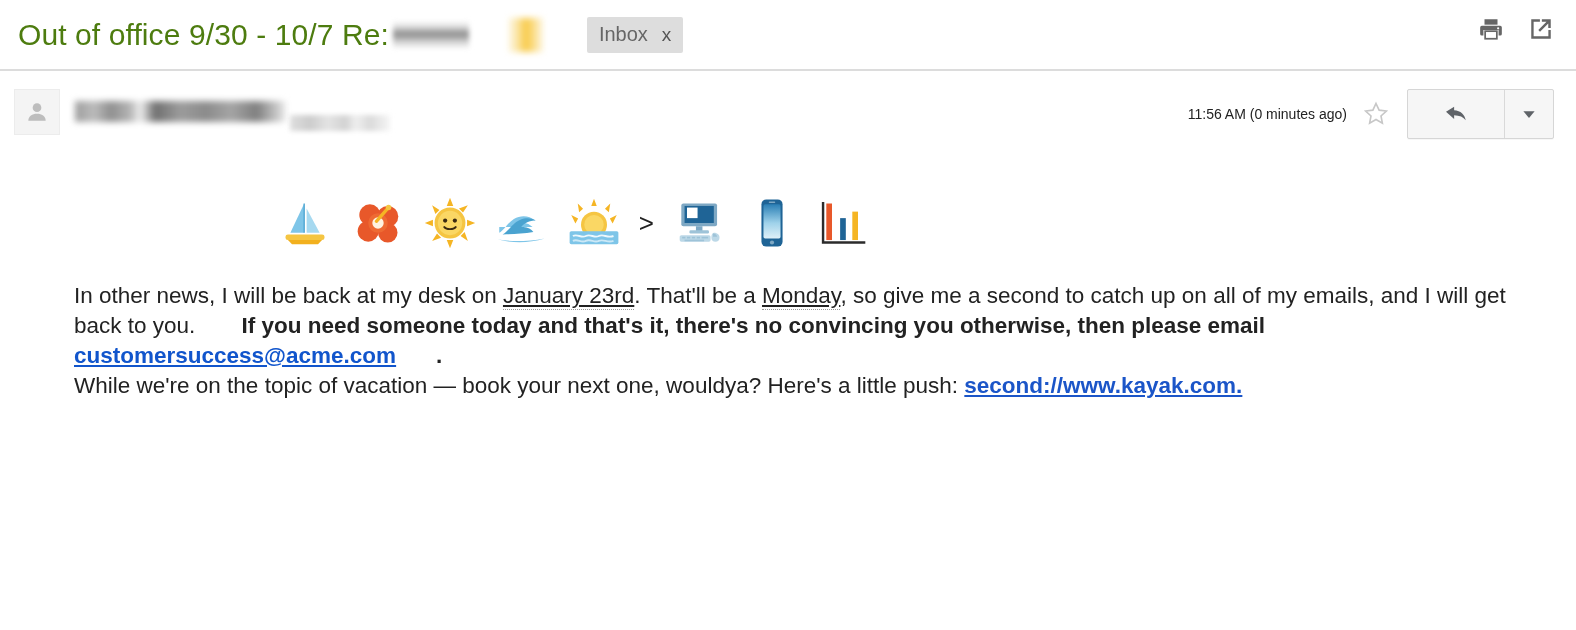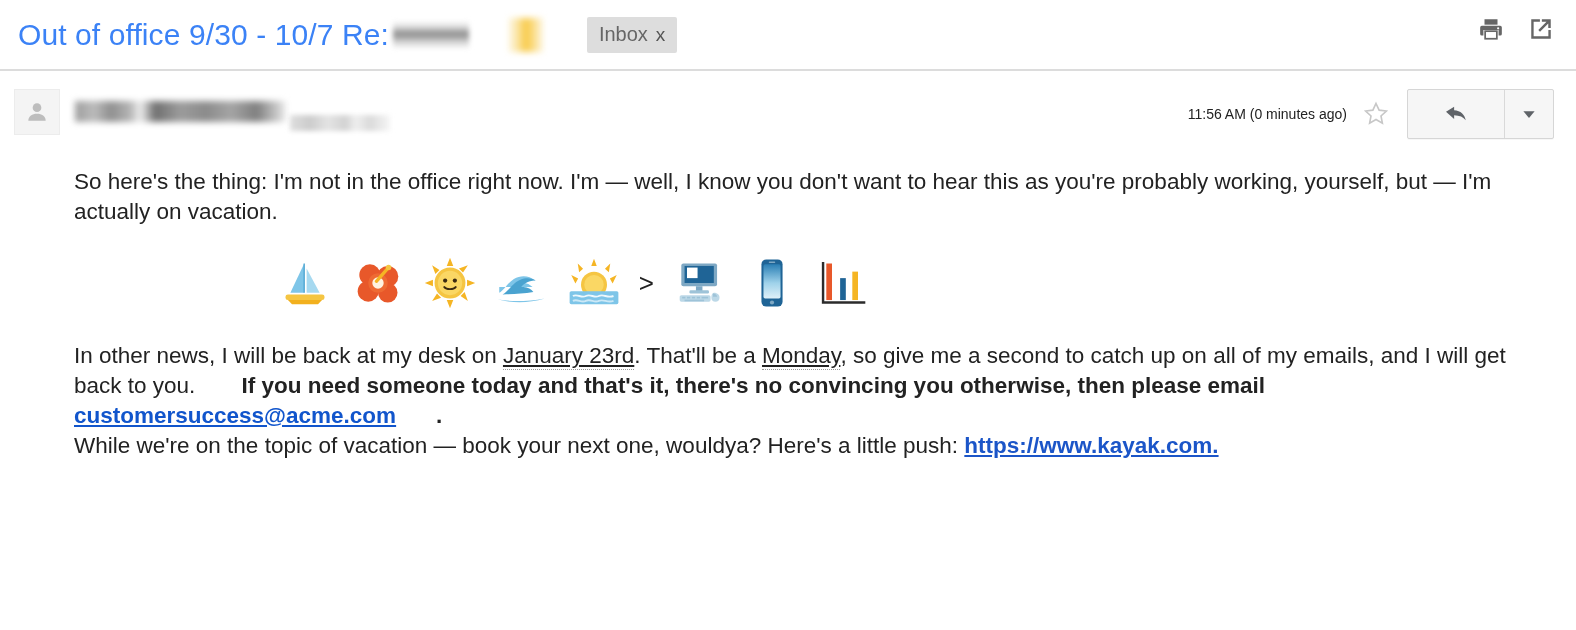--- a/index.html
+++ b/index.html
@@ -23,21 +23,21 @@
     height: 71px;
     box-sizing: border-box;
     border-bottom: 2px solid #dcdcdc;
     display: flex;
     align-items: center;
     padding-left: 18px;
   }
   .subject-text {
     font-size: 30px;
     font-weight: 400;
-    color: #3b82f6;
+    color: #4d7c0f;
     letter-spacing: 0.1px;
     white-space: nowrap;
   }
   .redact {
     display: inline-block;
     vertical-align: middle;
     border-radius: 1px;
   }
   .redact-subject {
     width: 76px;
@@ -58,21 +58,21 @@
   }
   .inbox-chip {
     margin-left: 44px;
     background: #dddddd;
     color: #666666;
     font-size: 20px;
     line-height: 1;
     padding: 7px 12px 9px 12px;
     display: inline-flex;
     align-items: flex-end;
-    gap: 8px;
+    gap: 14px;
     border-radius: 2px;
     white-space: nowrap;
   }
   .inbox-chip .chip-x {
     color: #555;
     font-size: 19px;
   }
 
   .header-actions {
     position: absolute;
@@ -279,21 +279,20 @@
           <svg width="18" height="18" viewBox="0 0 16 16" aria-hidden="true">
             <path d="M3 5.5h10L8 11.5 3 5.5z" fill="#5f6368"></path>
           </svg>
         </span>
       </span>
     </div>
   </div>
 
   <div class="body-wrap">
 
-    <p class="para-1">So here's the thing: I'm not in the office right now. I'm — well, I know you don't want to hear this as you're probably working, yourself, but — I'm actually on vacation.</p>
 
     <div class="emoji-row">
       
       <span class="em">
         <svg width="52" height="52" viewBox="0 0 64 64" aria-hidden="true">
           <path d="M31 8 L31 44 L14 44 Z" fill="#7ec5e8"></path>
           <path d="M34 14 L34 44 L50 44 Z" fill="#a6d9f0"></path>
           <path d="M31 8 L31 44" stroke="#4aa3d0" stroke-width="1.6"></path>
           <rect x="8" y="46" width="48" height="7" rx="3" fill="#f5c542"></rect>
           <path d="M11 53h42l-5 5H16z" fill="#f2b01e"></path>
@@ -397,17 +396,17 @@
           <path d="M5 6v50h52" stroke="#2b2b2b" stroke-width="3" fill="none"></path>
         </svg>
       </span>
     </div>
 
     <p class="para-2">
       <span>In other news, I will be back at my desk on </span><span class="smartdate">January 23rd</span><span>. That'll be a </span><span class="smartdate">Monday</span><span>, so give me a second to catch up on all of my emails, and I will get back to you. </span><b>If you need someone today and that's it, there's no convincing you otherwise, then please email </b><a class="mail-link" href="#">customersuccess@acme.com</a><b>.</b>
     </p>
 
     <p class="para-3">
-      <span>While we're on the topic of vacation — book your next one, wouldya? Here's a little push: </span><a class="web-link" href="#">https://www.kayak.com.</a>
+      <span>While we're on the topic of vacation — book your next one, wouldya? Here's a little push: </span><a class="web-link" href="#">second://www.kayak.com.</a>
     </p>
 
   </div>
 </div>
 
 </body></html>

